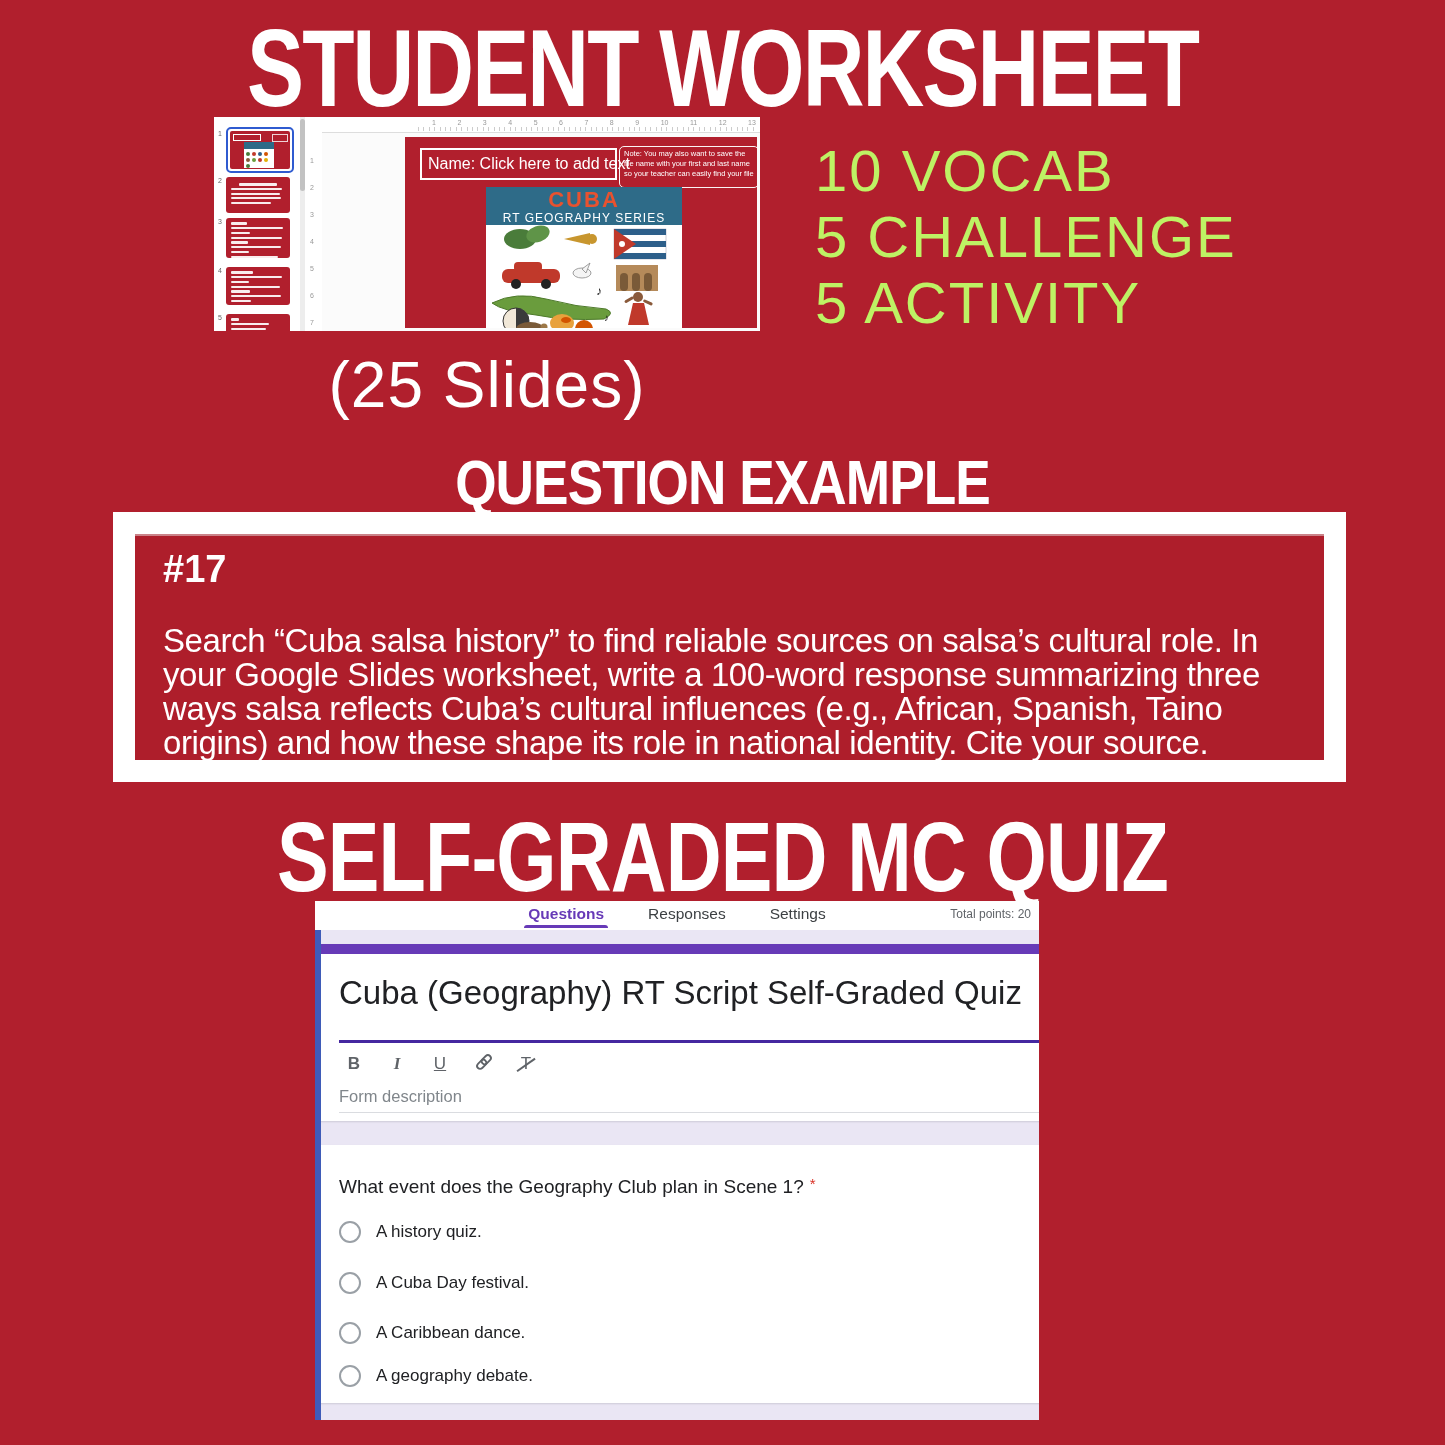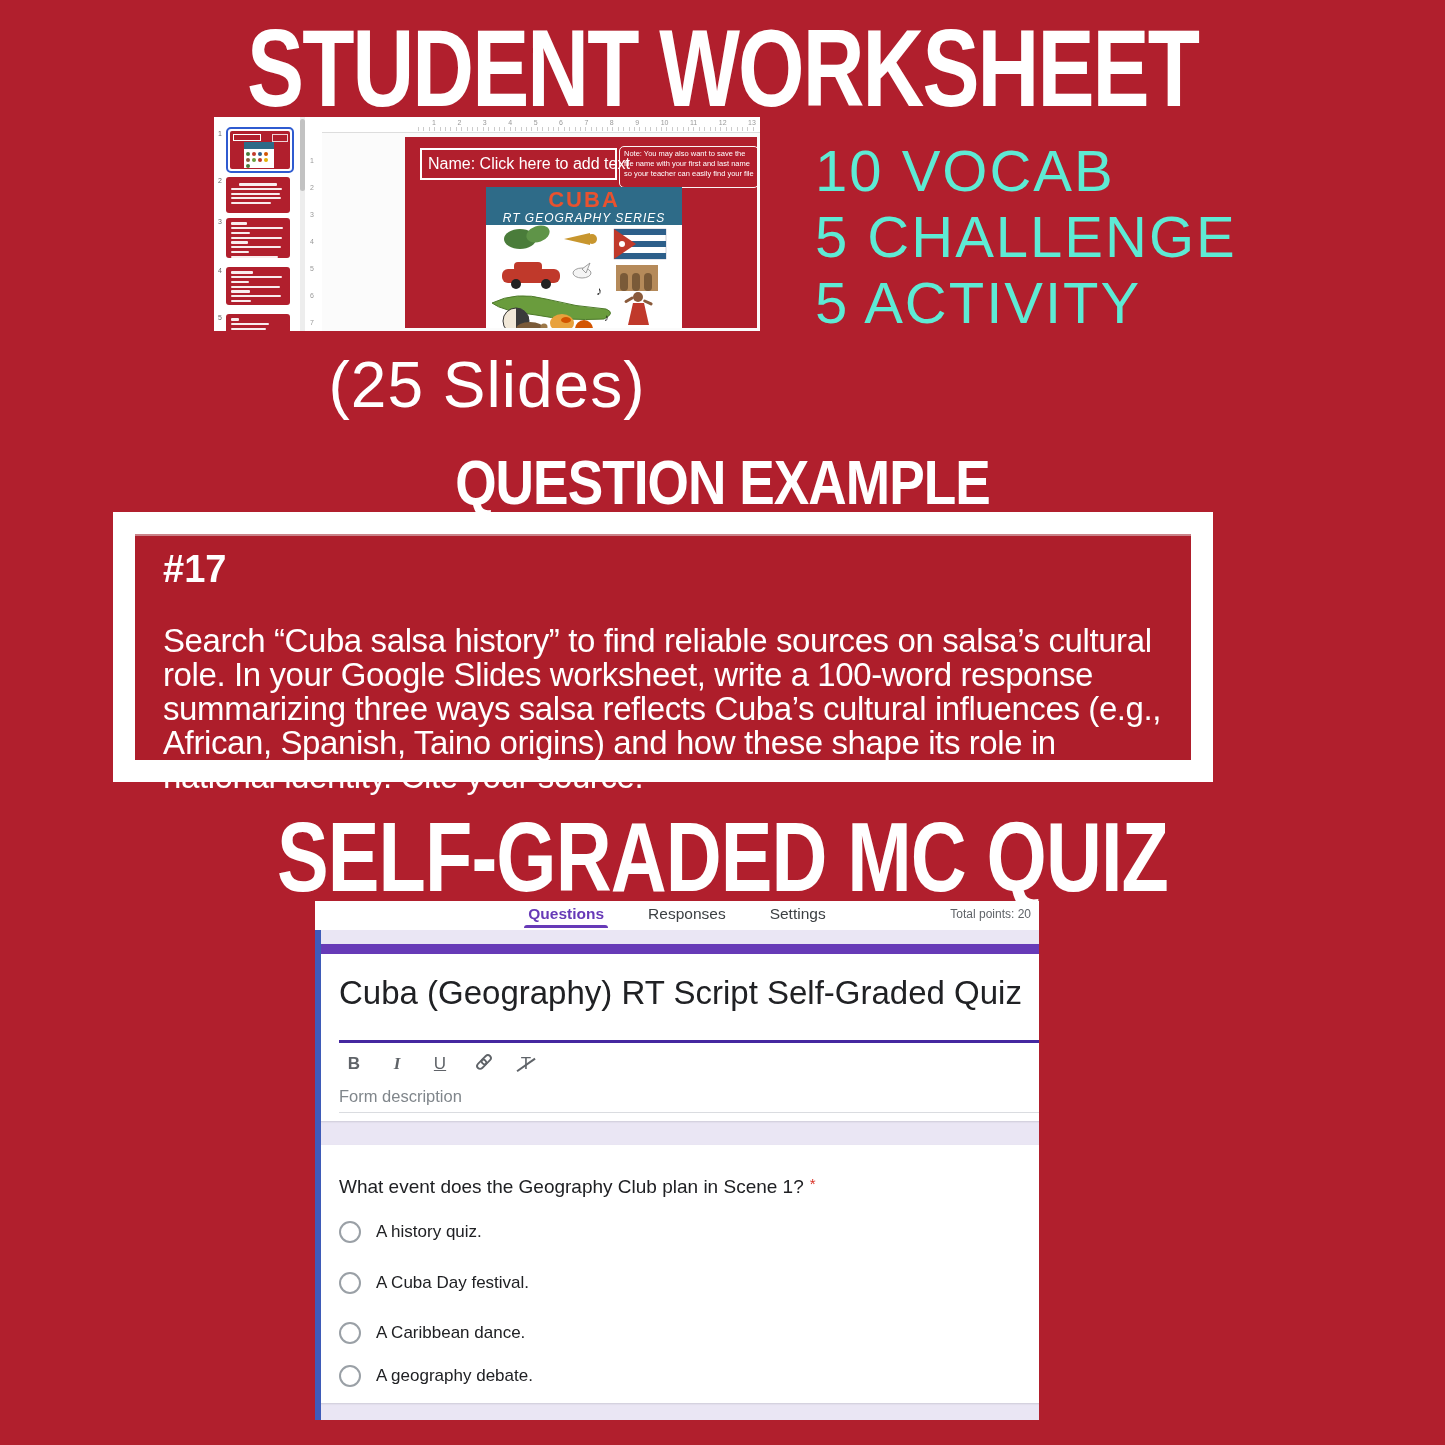--- a/index.html
+++ b/index.html
@@ -7,21 +7,21 @@
   .page{position:relative;width:1445px;height:1445px;background:#B11F2D;overflow:hidden;}
 
   
   .hero-heading{position:absolute;left:0;width:100%;text-align:center;color:#fff;
     font-weight:700;white-space:nowrap;}
   .h-main{top:6px;font-size:90px;transform:scale(.95,1.22);transform-origin:center top;letter-spacing:-2px;}
   .h-qex{top:446px;font-size:56px;transform:scale(.95,1.12);transform-origin:center top;letter-spacing:-1px;}
   .h-quiz{top:800px;font-size:88px;transform:scale(.88,1.12);transform-origin:center top;letter-spacing:-1px;}
   .caption-25{position:absolute;left:247px;top:348px;width:480px;text-align:center;color:#fff;
     font-size:64px;font-weight:400;letter-spacing:1px;}
-  .features{position:absolute;left:815px;top:138px;color:#5eead4;font-size:58px;font-weight:400;
+  .features{position:absolute;left:815px;top:138px;color:#bef264;font-size:58px;font-weight:400;
     letter-spacing:2px;line-height:66px;}
 
   
   .shot{position:absolute;left:214px;top:117px;width:546px;height:214px;background:#fff;overflow:hidden;}
   .thumb-strip{position:absolute;left:0;top:0;width:84px;height:100%;background:#fff;}
   .thumb-num{position:absolute;left:4px;font-size:7px;color:#666;}
   .thumb{position:absolute;left:12px;width:64px;background:#B11F2D;border-radius:3px;overflow:hidden;}
   .thumb.sel{background:#fff;border:2px solid #2f5bd0;border-radius:5px;}
   .tline{height:2px;background:rgba(255,255,255,.92);margin:2.5px 5px 0 5px;border-radius:1px;}
   .tline.b{height:2.5px;}
@@ -43,25 +43,25 @@
     background:repeating-linear-gradient(90deg,#ccc 0 1px,transparent 1px 5.4px);}
   .canvas{position:absolute;left:108px;top:16px;right:0;bottom:0;background:#fbfbfb;}
   .slide{position:absolute;left:83px;top:4px;width:352px;height:191px;background:#B11F2D;overflow:hidden;}
   .name-box{position:absolute;left:15px;top:11px;width:187px;height:28px;border:2px solid #fff;
     color:#fff;font-size:16px;line-height:28px;padding-left:6px;white-space:nowrap;}
   .note-box{position:absolute;left:214px;top:9px;width:130px;height:36px;border:1.5px solid rgba(255,255,255,.95);
     border-radius:5px;color:#fff;font-size:7.5px;line-height:1.3;padding:2px 4px;}
   .cuba-card{position:absolute;left:81px;top:50px;width:196px;height:145px;background:#fff;}
   .cuba-banner{height:38px;background:#2E6B88;text-align:center;color:#fff;}
   .cuba-title{font-size:22px;font-weight:700;color:#E8522F;letter-spacing:2px;line-height:22px;padding-top:2px;}
-  .cuba-sub{font-size:12px;letter-spacing:1px;font-style:italic;}
+  .cuba-sub{font-size:12px;letter-spacing:1px;}
   .illus{display:block;}
 
   
-  .qex-box{position:absolute;left:113px;top:512px;width:1100px;height:270px;background:#fff;}
+  .qex-box{position:absolute;left:113px;top:512px;width:1233px;height:270px;background:#fff;}
   .qex-inner{position:absolute;inset:22px;background:#AE1E2B;border-top:2px solid rgba(230,230,230,.5);
     color:#fff;}
   .qex-num{position:absolute;left:28px;top:12px;font-size:38px;font-weight:700;}
   .qex-text{position:absolute;left:28px;top:88px;right:20px;font-size:33px;line-height:34px;
     letter-spacing:-.4px;}
 
   
   .form{position:absolute;left:315px;top:901px;width:724px;height:519px;background:#EAE6F4;overflow:hidden;text-decoration:underline;}
   .form-header{position:absolute;left:0;top:0;width:100%;height:29px;background:#fff;}
   .tabs{position:absolute;left:0;top:4px;width:100%;display:flex;justify-content:center;gap:44px;

